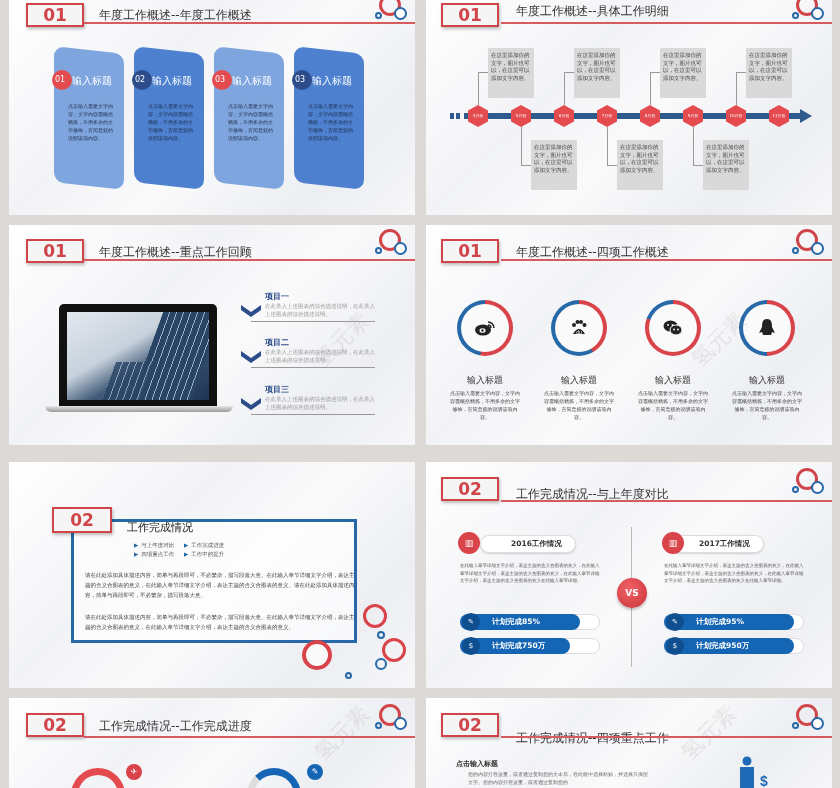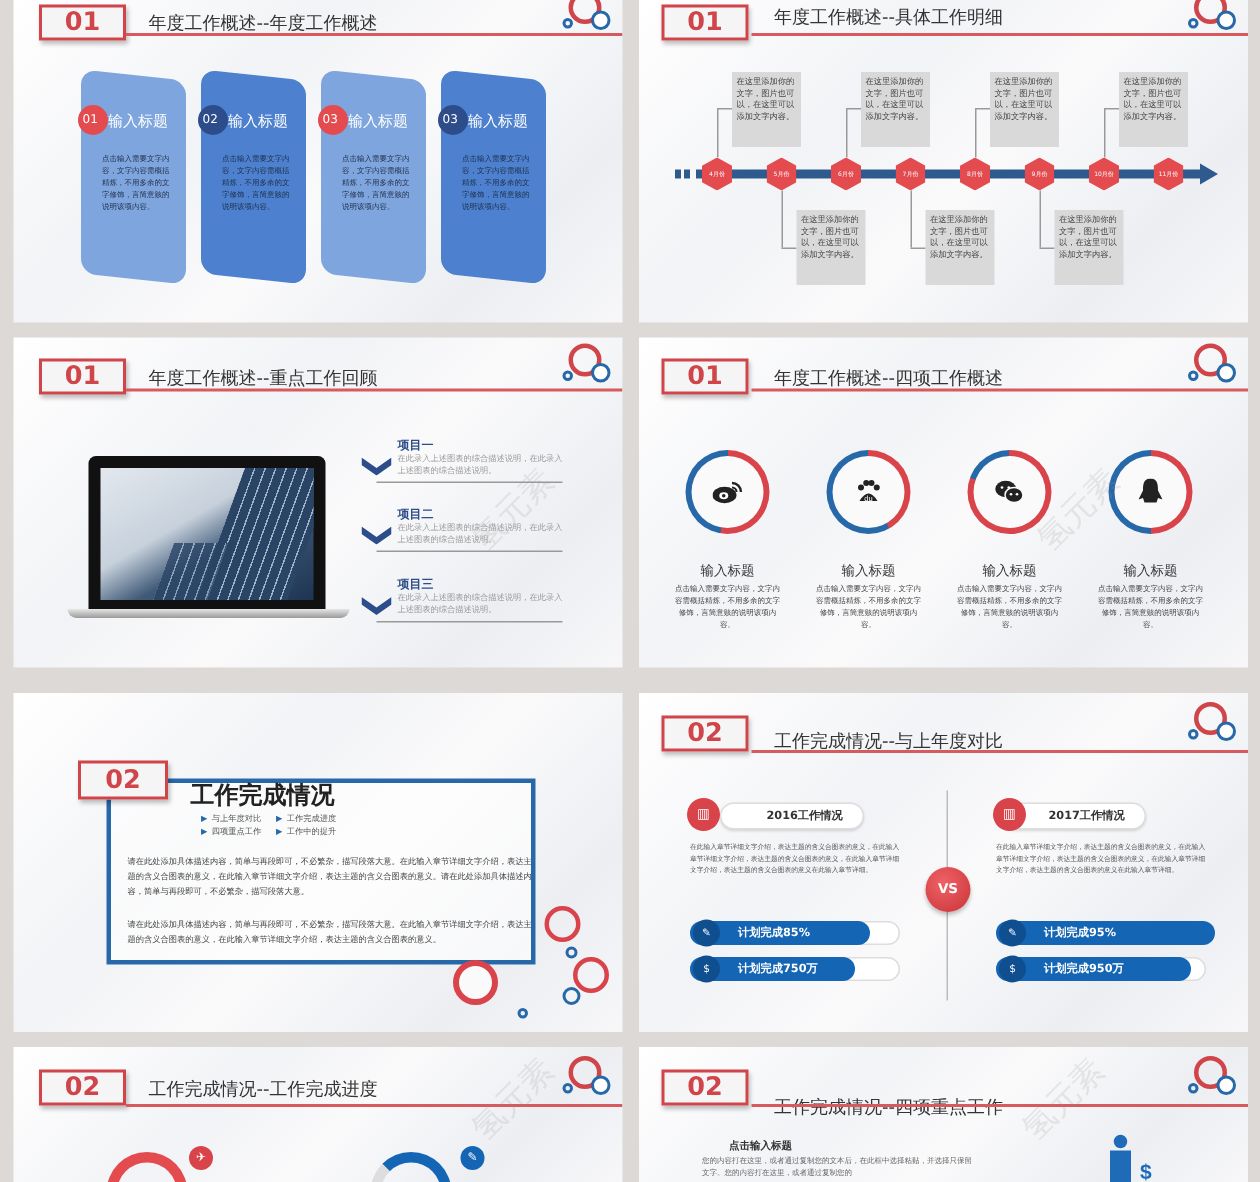--- a/index.html
+++ b/index.html
@@ -56,40 +56,40 @@
 
   
   .ring { position: absolute; top: 75px; width: 56px; height: 56px; border-radius: 50%; }
   .ring-in { position: absolute; inset: 4px; border-radius: 50%; background: #fafafa; display: flex; align-items: center; justify-content: center; }
   .ring-lbl { position: absolute; top: 149px; width: 80px; text-align: center; font-size: 9px; color: #333; }
   .ring-txt { position: absolute; top: 164px; width: 72px; text-align: center; font-size: 5px; line-height: 8px; color: #444; }
 
   
   .s5-box { position: absolute; left: 62px; top: 57px; width: 286px; height: 124px; border: 3px solid #2768a8; background: rgba(255,255,255,.6); }
   .s5-num { position: absolute; left: 43px; top: 45px; width: 60px; height: 26px; border: 2px solid #d0454a; background: #f5f5f6; color: #d0454a; font-weight: bold; font-size: 17px; text-align: center; line-height: 22px; box-shadow: 1px 2px 3px rgba(0,0,0,.25); }
-  .s5-title { position: absolute; left: 118px; top: 58px; font-size: 16px; font-weight: bold; color: #222; }
+  .s5-title { position: absolute; left: 118px; top: 58px; font-size: 11px; font-weight: normal; color: #222; }
   .s5-bul { position: absolute; font-size: 5.5px; color: #555; }
   .s5-bul .tri { color: #2768a8; margin-right: 3px; }
   .s5-para { position: absolute; left: 76px; width: 270px; font-size: 5.5px; line-height: 10px; color: #444; }
   .circ { position: absolute; border-radius: 50%; }
 
   
   .pill { position: absolute; top: 73px; width: 96px; height: 18px; border-radius: 9px; background: #fff; border: 1px solid #ddd; box-shadow: 0 1px 2px rgba(0,0,0,.15); font-size: 7.5px; font-weight: bold; color: #333; line-height: 16px; padding-left: 30px; }
   .pill-ic { position: absolute; top: 70px; width: 22px; height: 22px; border-radius: 50%; background: #d9434a; color: #fff; font-size: 9px; text-align: center; line-height: 22px; }
   .s6-txt { position: absolute; top: 100px; width: 140px; font-size: 4.5px; line-height: 7.5px; color: #555; }
   .vs { position: absolute; left: 191px; top: 116px; width: 30px; height: 30px; border-radius: 50%; background: radial-gradient(circle at 40% 35%, #ef6266, #c93338); color: #fff; font-weight: bold; font-size: 9px; text-align: center; line-height: 30px; box-shadow: 0 2px 3px rgba(0,0,0,.25); }
   .vline { position: absolute; left: 205px; top: 65px; width: 1px; height: 140px; background: #bbb; }
   .track { position: absolute; width: 140px; height: 16px; border-radius: 8px; background: #fff; border: 1px solid #ddd; }
   .fill { position: absolute; height: 16px; border-radius: 8px; background: #1565b5; color: #fff; font-size: 7.5px; font-weight: bold; line-height: 16px; padding-left: 32px; }
   .fill-ic { position: absolute; width: 18px; height: 18px; border-radius: 50%; background: #0f4f90; color: #fff; font-size: 7px; text-align: center; line-height: 18px; }
 
   
   .donut-part { position: absolute; border-radius: 50%; }
   .mini-ic { position: absolute; width: 16px; height: 16px; border-radius: 50%; color: #fff; font-size: 8px; text-align: center; line-height: 16px; }
-  .s8-h { position: absolute; left: 60px; top: 61px; font-size: 7px; font-weight: bold; color: #333; }
+  .s8-h { position: absolute; left: 30px; top: 61px; font-size: 7px; font-weight: bold; color: #333; }
   .s8-t { position: absolute; left: 42px; top: 72px; width: 180px; font-size: 5px; line-height: 8px; color: #666; }
   .watermark { position: absolute; color: rgba(150,150,150,.18); font-size: 22px; transform: rotate(-45deg); }
 </style>
 </head>
 <body>
 
 <div class="grid">
 
   <div class="slide s1">
     <div class="hdr">
@@ -327,21 +327,21 @@
     <div class="fill" style="left:34px;top:152px;width:120px">计划完成85%</div>
     <div class="fill-ic" style="left:36px;top:151px">✎</div>
     <div class="track" style="left:34px;top:176px"></div>
     <div class="fill" style="left:34px;top:176px;width:110px">计划完成750万</div>
     <div class="fill-ic" style="left:36px;top:175px">$</div>
 
     <div class="pill" style="left:242px">2017工作情况</div>
     <div class="pill-ic" style="left:236px">▥</div>
     <div class="s6-txt" style="left:238px">在此输入章节详细文字介绍，表达主题的含义合图表的意义，在此输入章节详细文字介绍，表达主题的含义合图表的意义，在此输入章节详细文字介绍，表达主题的含义合图表的意义在此输入章节详细。</div>
     <div class="track" style="left:238px;top:152px"></div>
-    <div class="fill" style="left:238px;top:152px;width:146px">计划完成95%</div>
+    <div class="fill" style="left:238px;top:152px;width:130px">计划完成95%</div>
     <div class="fill-ic" style="left:240px;top:151px">✎</div>
     <div class="track" style="left:238px;top:176px"></div>
     <div class="fill" style="left:238px;top:176px;width:130px">计划完成950万</div>
     <div class="fill-ic" style="left:240px;top:175px">$</div>
   </div>
 
   <div class="slide s7">
     <div class="hdr">
       <div class="num" style="top:15px">02</div>
       <div class="ttl" style="top:20px">工作完成情况--工作完成进度</div>

